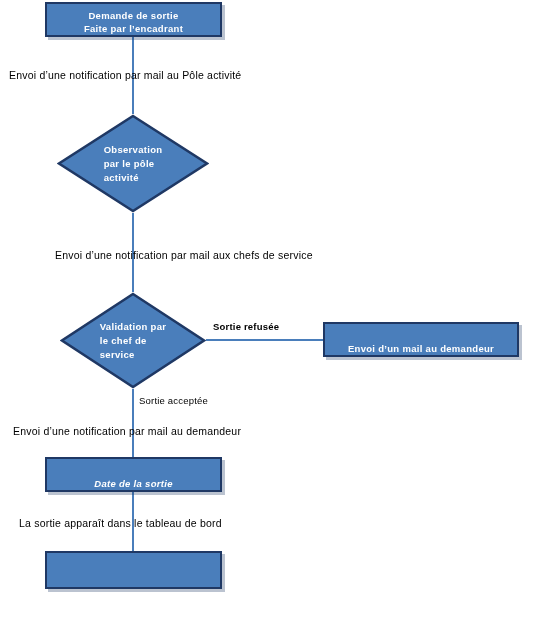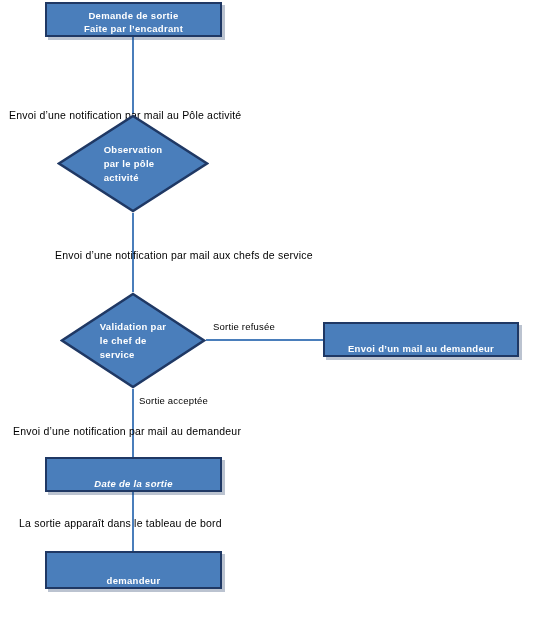--- a/index.html
+++ b/index.html
@@ -96,21 +96,21 @@
     <line x1="133" y1="492" x2="133" y2="551" stroke="#4A7EBB" stroke-width="2"></line>
   </svg>
 
   <div class="proc" style="left:45px; top:2px; width:177px; height:35px;">
     <span>
       <span>Demande de sortie</span>
       <span>Faite par l’encadrant</span>
     </span>
   </div>
 
-  <div class="edge-label" style="left:9px; top:68px;margin-top:40px;">Envoi d’une notification par mail au Pôle activité</div>
+  <div class="edge-label" style="left:9px; top:68px;">Envoi d’une notification par mail au Pôle activité</div>
 
   <div class="decision" style="left:57px; top:114px; width:152px; height:99px;">
     <svg class="dshape" viewBox="0 0 152 99" preserveAspectRatio="none">
       <polygon points="76,2 150,49.5 76,97 2,49.5" fill="#4A7EBB" stroke="#1F3864" stroke-width="2.5"></polygon>
     </svg>
     <div class="dlabel">
       <span>
         <span>Observation</span><br>
         <span>par le pôle</span><br>
         <span>activité</span>
@@ -126,35 +126,34 @@
     </svg>
     <div class="dlabel">
       <span>
         <span>Validation par</span><br>
         <span>le chef de</span><br>
         <span>service</span>
       </span>
     </div>
   </div>
 
-  <div class="edge-label small" style="left:213px; top:320px;">Sortie refusée</div>
+  <div class="edge-label small" style="left:213px; top:320px;font-weight:bold;">Sortie refusée</div>
 
   <div class="proc" style="left:323px; top:322px; width:196px; height:35px;">
     <span>Envoi d’un mail au demandeur</span>
   </div>
 
   <div class="edge-label small" style="left:139px; top:394px;">Sortie acceptée</div>
 
   <div class="edge-label" style="left:13px; top:424px;">Envoi d’une notification par mail au demandeur</div>
 
   <div class="proc" style="left:45px; top:457px; width:177px; height:35px;font-style:italic;">
     <span>Date de la sortie</span>
   </div>
 
   <div class="edge-label" style="left:19px; top:516px;">La sortie apparaît dans le tableau de bord</div>
 
   <div class="proc" style="left:45px; top:551px; width:177px; height:38px;">
     <span>
-      <span>demandeur</span>
     </span>
   </div>
 
 </div>
 
 </body></html>

